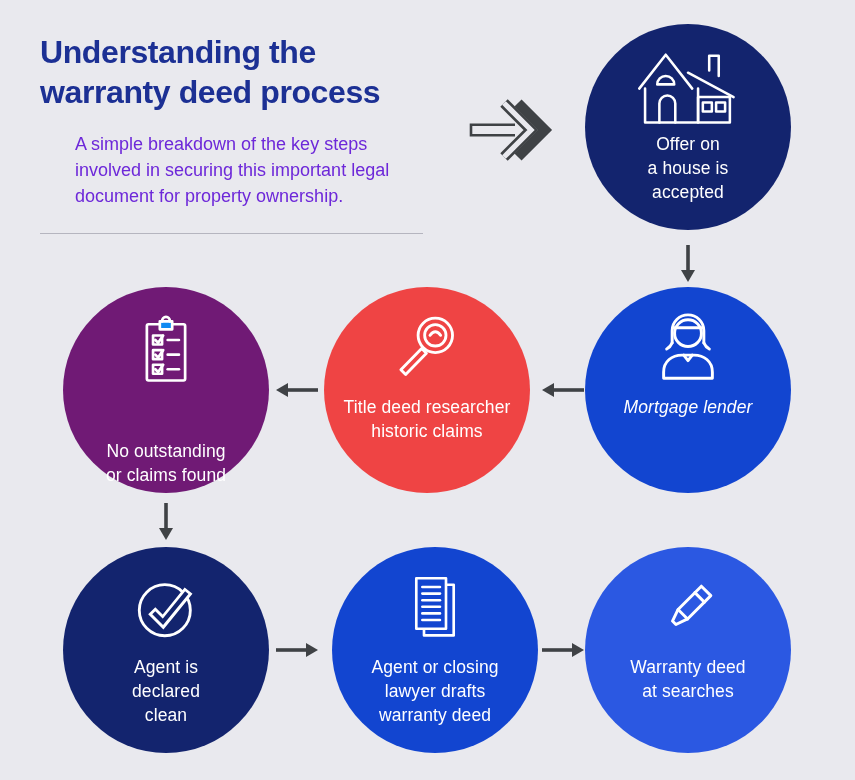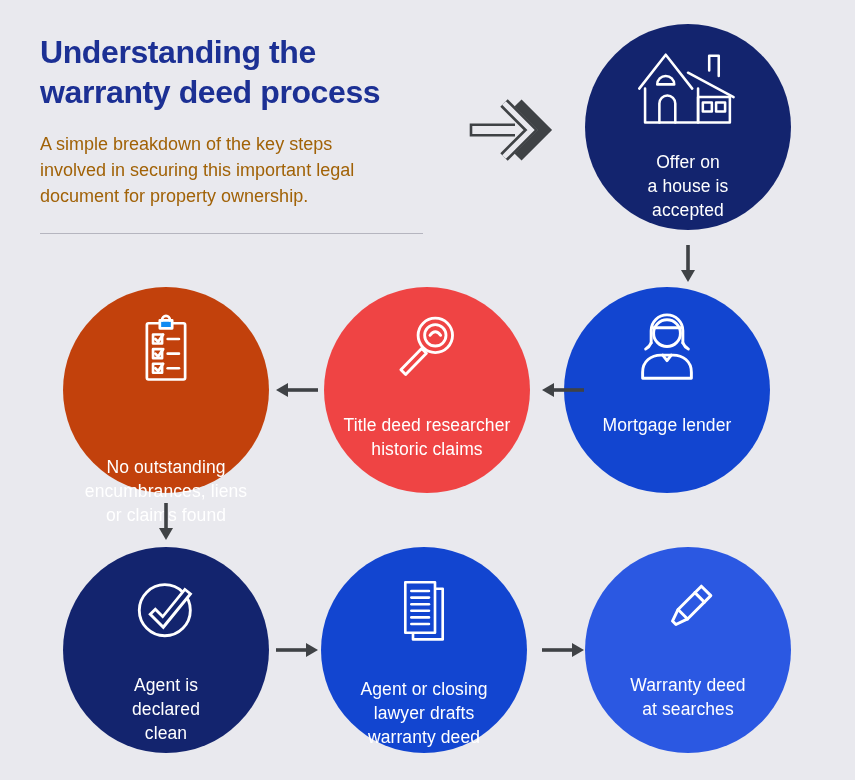--- a/index.html
+++ b/index.html
@@ -11,49 +11,49 @@
     overflow:hidden;
   }
   .canvas{position:absolute;inset:0;width:855px;height:780px;border-radius:31px;}
 
   
   .header{position:absolute;left:40px;top:32px;width:400px;}
   .title{
     font-size:32px;line-height:40px;font-weight:700;
     color:#1c3094;letter-spacing:-0.4px;
   }
-  .subtitle{margin-top:19px;font-size:18px;line-height:26px;color:#a16207;}
+  .subtitle{margin-top:19px;font-size:18px;line-height:26px;color:#6d28d9;margin-left:35px;}
   .divider{
     position:absolute;left:40px;top:233px;width:383px;height:0;
     border-top:1px solid #b5b5bf;
   }
 
   
   .ff-arrow{position:absolute;left:468px;top:96px;}
 
   
   .circle{
     position:absolute;width:206px;height:206px;border-radius:50%;
     display:flex;flex-direction:column;align-items:center;
     color:#ffffff;text-align:center;
   }
   .icon-box{
     margin-top:22px;height:80px;display:flex;
     align-items:center;justify-content:center;
   }
-  .label{margin-top:24px;font-size:17.5px;line-height:24px;font-weight:400;letter-spacing:0.1px;}
+  .label{margin-top:6px;font-size:17.5px;line-height:24px;font-weight:400;letter-spacing:0.1px;}
   .bgfill{fill:var(--c);}
   .bgstroke{stroke:var(--c);}
 
   .c1{left:585px;top:24px;}
-  .c2{left:564px;top:287px;}
+  .c2{left:585px;top:287px;font-style:italic;}
   .c3{left:324px;top:287px;}
   .c4{left:63px;top:287px;}
   .c5{left:63px;top:547px;}
-  .c6{left:321px;top:547px;justify-content:center;}
+  .c6{left:332px;top:547px;}
   .c7{left:585px;top:547px;}
 
   
   .arrow{position:absolute;}
   .a-down-1{left:679px;top:243px;}
   .a-left-1{left:540px;top:381px;}
   .a-left-2{left:274px;top:381px;}
   .a-down-2{left:157px;top:501px;}
   .a-right-1{left:274px;top:641px;}
   .a-right-2{left:540px;top:641px;}
@@ -131,40 +131,39 @@
         <path d="M34.5,20.5 q4.5,-6 9,0"></path>
         <path d="M27.5,31.5 L31.5,35.5 L14,53.5 L10,49.5 Z"></path>
       </svg>
     </div>
     <div class="label">
       <div>Title deed researcher</div>
       <div>historic claims</div>
     </div>
   </div>
 
-  <div class="circle c4" style="background: #c2410c; gap: 44px; --c: #0f8bf2;">
+  <div class="circle c4" style="background: #701a75; gap: 44px; --c: #0f8bf2;">
     <div class="icon-box">
       <svg width="72" height="78" viewBox="0 0 64 66" fill="none" stroke="#ffffff" stroke-width="2.4" stroke-linejoin="round" stroke-linecap="round">
         <rect x="15" y="11" width="34" height="50" rx="1.5"></rect>
         <rect x="26.5" y="8.5" width="11" height="7" class="bgfill"></rect>
         <path d="M28.5,8.5 a3.5,4 0 0 1 7,0"></path>
         <rect x="20.5" y="21" width="8" height="8"></rect>
         <path d="M22.5,25 l2.5,2.5 4.5,-6.5"></path>
         <path d="M33.5,25 H43.5"></path>
         <rect x="20.5" y="34" width="8" height="8"></rect>
         <path d="M22.5,38 l2.5,2.5 4.5,-6.5"></path>
         <path d="M33.5,38 H43.5"></path>
         <rect x="20.5" y="47" width="8" height="8"></rect>
         <path d="M22.5,51 l2.5,2.5 4.5,-6.5"></path>
         <path d="M33.5,51 H43.5"></path>
       </svg>
     </div>
     <div class="label">
       <div>No outstanding</div>
-      <div>encumbrances, liens</div>
       <div>or claims found</div>
     </div>
   </div>
 
   <div class="circle c5" style="background: rgb(19, 36, 110); --c: #13246e;">
     <div class="icon-box">
       <svg width="80" height="76" viewBox="0 0 64 64" fill="none">
         <circle cx="31" cy="33" r="21.5" stroke="#ffffff" stroke-width="2.4"></circle>
         <path d="M20,33.5 L29.5,43 L51,16.5" stroke="#ffffff" stroke-width="8.5"></path>
         <path d="M21.7,35.1 L29.4,42.8 L49.5,18.2" class="bgstroke" stroke-width="3.6"></path>

